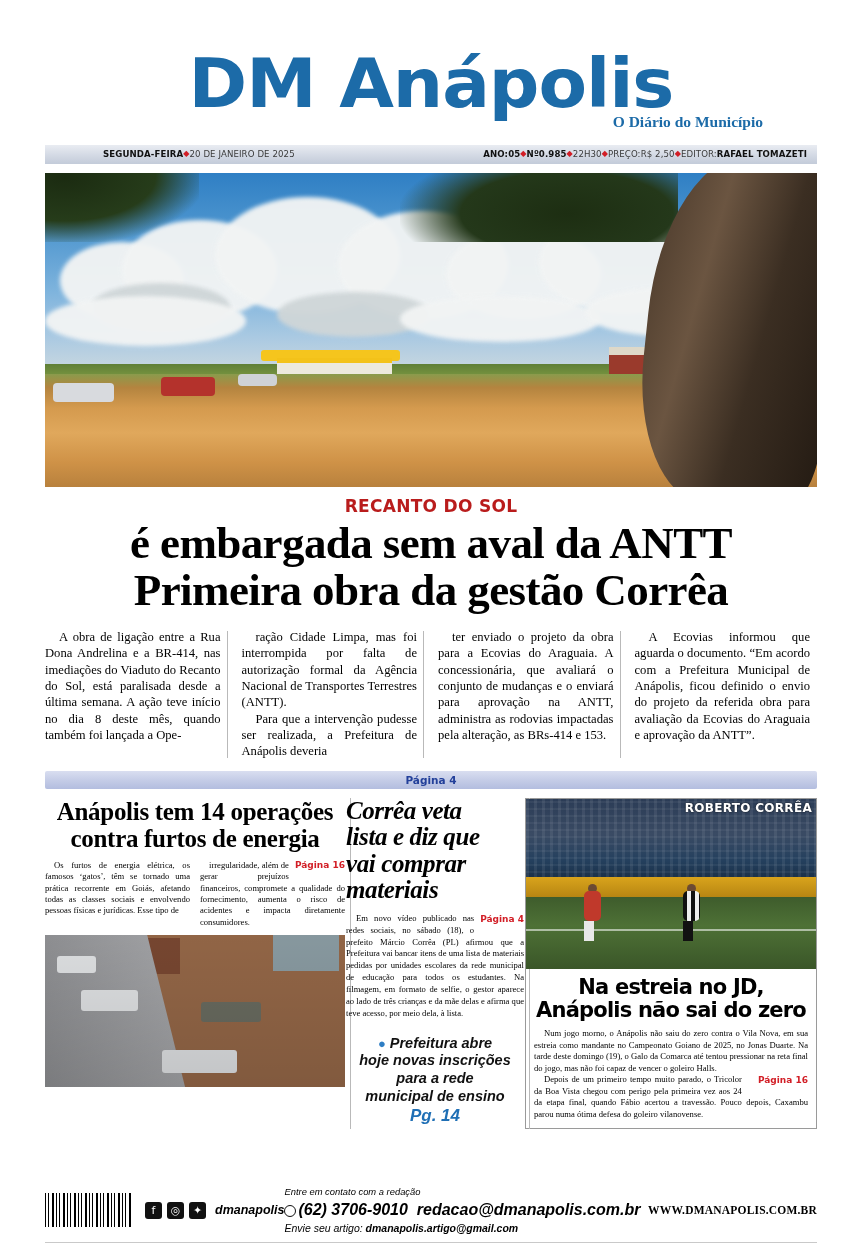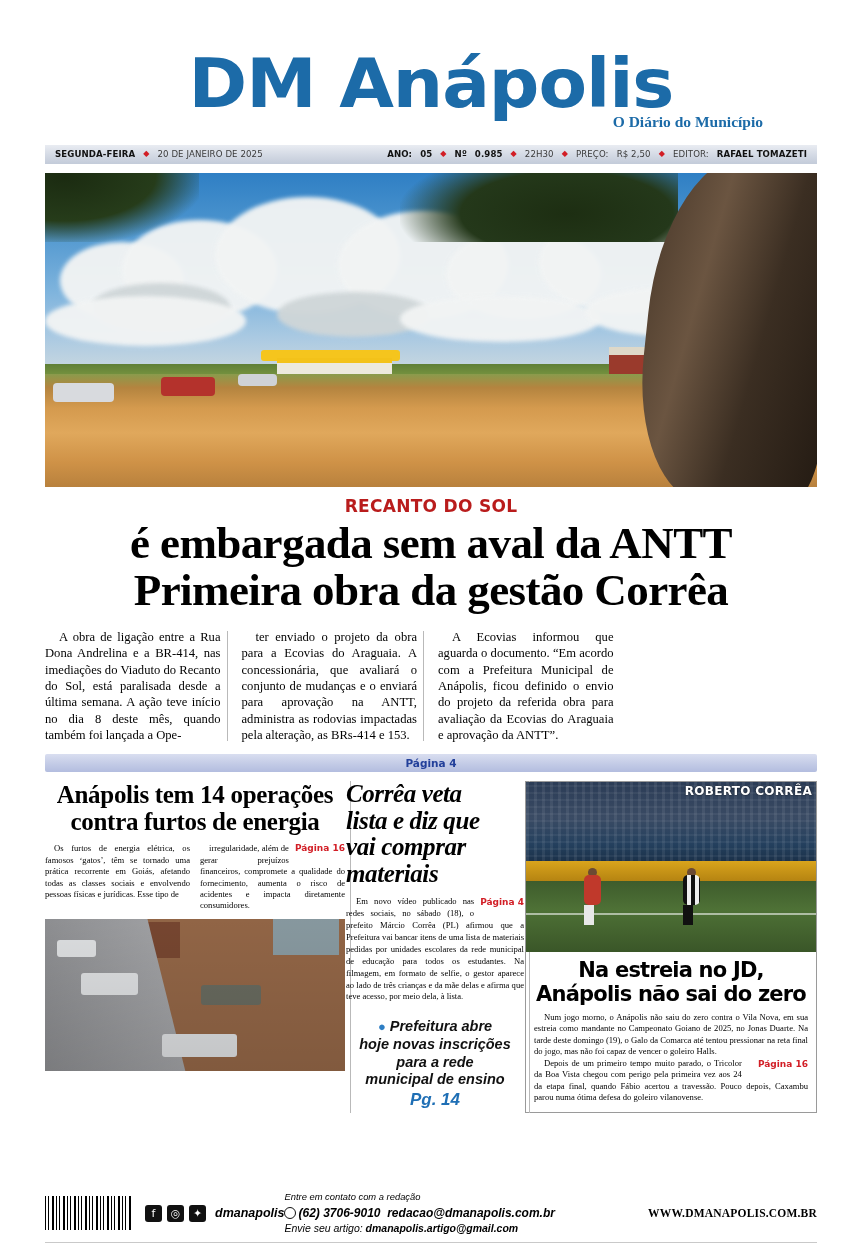--- a/index.html
+++ b/index.html
@@ -43,21 +43,21 @@
     display:flex;
     align-items:center;
     justify-content:space-between;
     padding:0 10px;
     font-family:"DejaVu Sans", sans-serif;
     font-size:8.6px;
     letter-spacing:0.1px;
     color:#3a3a3a;
     white-space:nowrap;
   }
-  .infobar .grp { display:flex; align-items:center; gap:8px; }
+  .infobar .grp { display:flex; align-items:center; gap:0;margin-left:48px; }
   .infobar b { color:#111; font-weight:bold; }
   .dia { color:#D21E26; font-size:8px; line-height:1; position:relative; top:-0.5px; }
 
   
   .main-photo {
     margin-top:9px;
     height:314px;
     width:100%;
     position:relative;
     overflow:hidden;
@@ -280,21 +280,21 @@
     position:absolute; left:45px; right:45px; bottom:14px;
   }
   .footer-inner { display:flex; align-items:center; }
   .barcode { width:86px; height:34px; margin-right:14px;
     background:repeating-linear-gradient(90deg,#000 0 1px,#fff 1px 3px,#000 3px 4px,#fff 4px 7px,#000 7px 9px,#fff 9px 11px); }
   .social { display:flex; gap:5px; align-items:center; }
   .sq { width:17px; height:17px; background:#111; border-radius:3px; display:flex; align-items:center; justify-content:center; color:#fff; font-size:11px; font-family:"DejaVu Sans",sans-serif; }
   .handle { font-family:"Liberation Sans", sans-serif; font-style:italic; font-weight:bold; font-size:12.5px; margin-left:9px; }
   .contact { flex:1; font-family:"Liberation Sans", sans-serif; font-size:9.6px; line-height:1.4; }
   .contact .hdr { font-style:italic; font-size:9.4px; margin-bottom:1px; }
-  .contact .row1 { font-weight:bold; font-style:italic; font-size:12px; }
+  .contact .row1 { font-weight:bold; font-style:italic; font-size:16px; }
   .contact .row1 .mail { font-weight:bold; font-style:italic; }
   .contact .row2 { font-style:italic; font-size:10.5px; }
   .contact .row2 b { font-style:italic; }
   .wpp { display:inline-block; width:12px; height:12px; border:1.6px solid #111; border-radius:50%; position:relative; top:2px; margin-right:2px; }
   .site { font-family:"Liberation Serif", serif; font-weight:bold; font-size:11.5px; letter-spacing:0.2px; }
   .footrule { border-top:1px solid #c9c9c9; margin-top:6px; }
 </style>
 </head>
 <body>
 
@@ -360,20 +360,24 @@
 
   <div class="kicker">RECANTO DO SOL</div>
   <div class="headline">
     <div>é embargada sem aval da ANTT</div>
     <div>Primeira obra da gestão Corrêa</div>
   </div>
 
   <div class="lead-body">
     <div class="col">
       <p>A obra de ligação entre a Rua Dona Andrelina e a BR-414, nas imediações do Viaduto do Recanto do Sol, está paralisada desde a última semana. A ação teve início no dia 8 deste mês, quando também foi lançada a Ope-</p>
+    </div>
+    <div class="col">
+      <p>ração Cidade Limpa, mas foi interrompida por falta de autorização formal da Agência Nacional de Transportes Terrestres (ANTT).</p>
+      <p>Para que a intervenção pudesse ser realizada, a Prefeitura de Anápolis deveria</p>
     </div>
     <div class="col">
       <p>ter enviado o projeto da obra para a Ecovias do Araguaia. A concessionária, que avaliará o conjunto de mudanças e o enviará para aprovação na ANTT, administra as rodovias impactadas pela alteração, as BRs-414 e 153.</p>
     </div>
     <div class="col">
       <p>A Ecovias informou que aguarda o documento. “Em acordo com a Prefeitura Municipal de Anápolis, ficou definido o envio do projeto da referida obra para avaliação da Ecovias do Araguaia e aprovação da ANTT”.</p>
     </div>
   </div>
 
   <div class="pagebar">Página 4</div>

